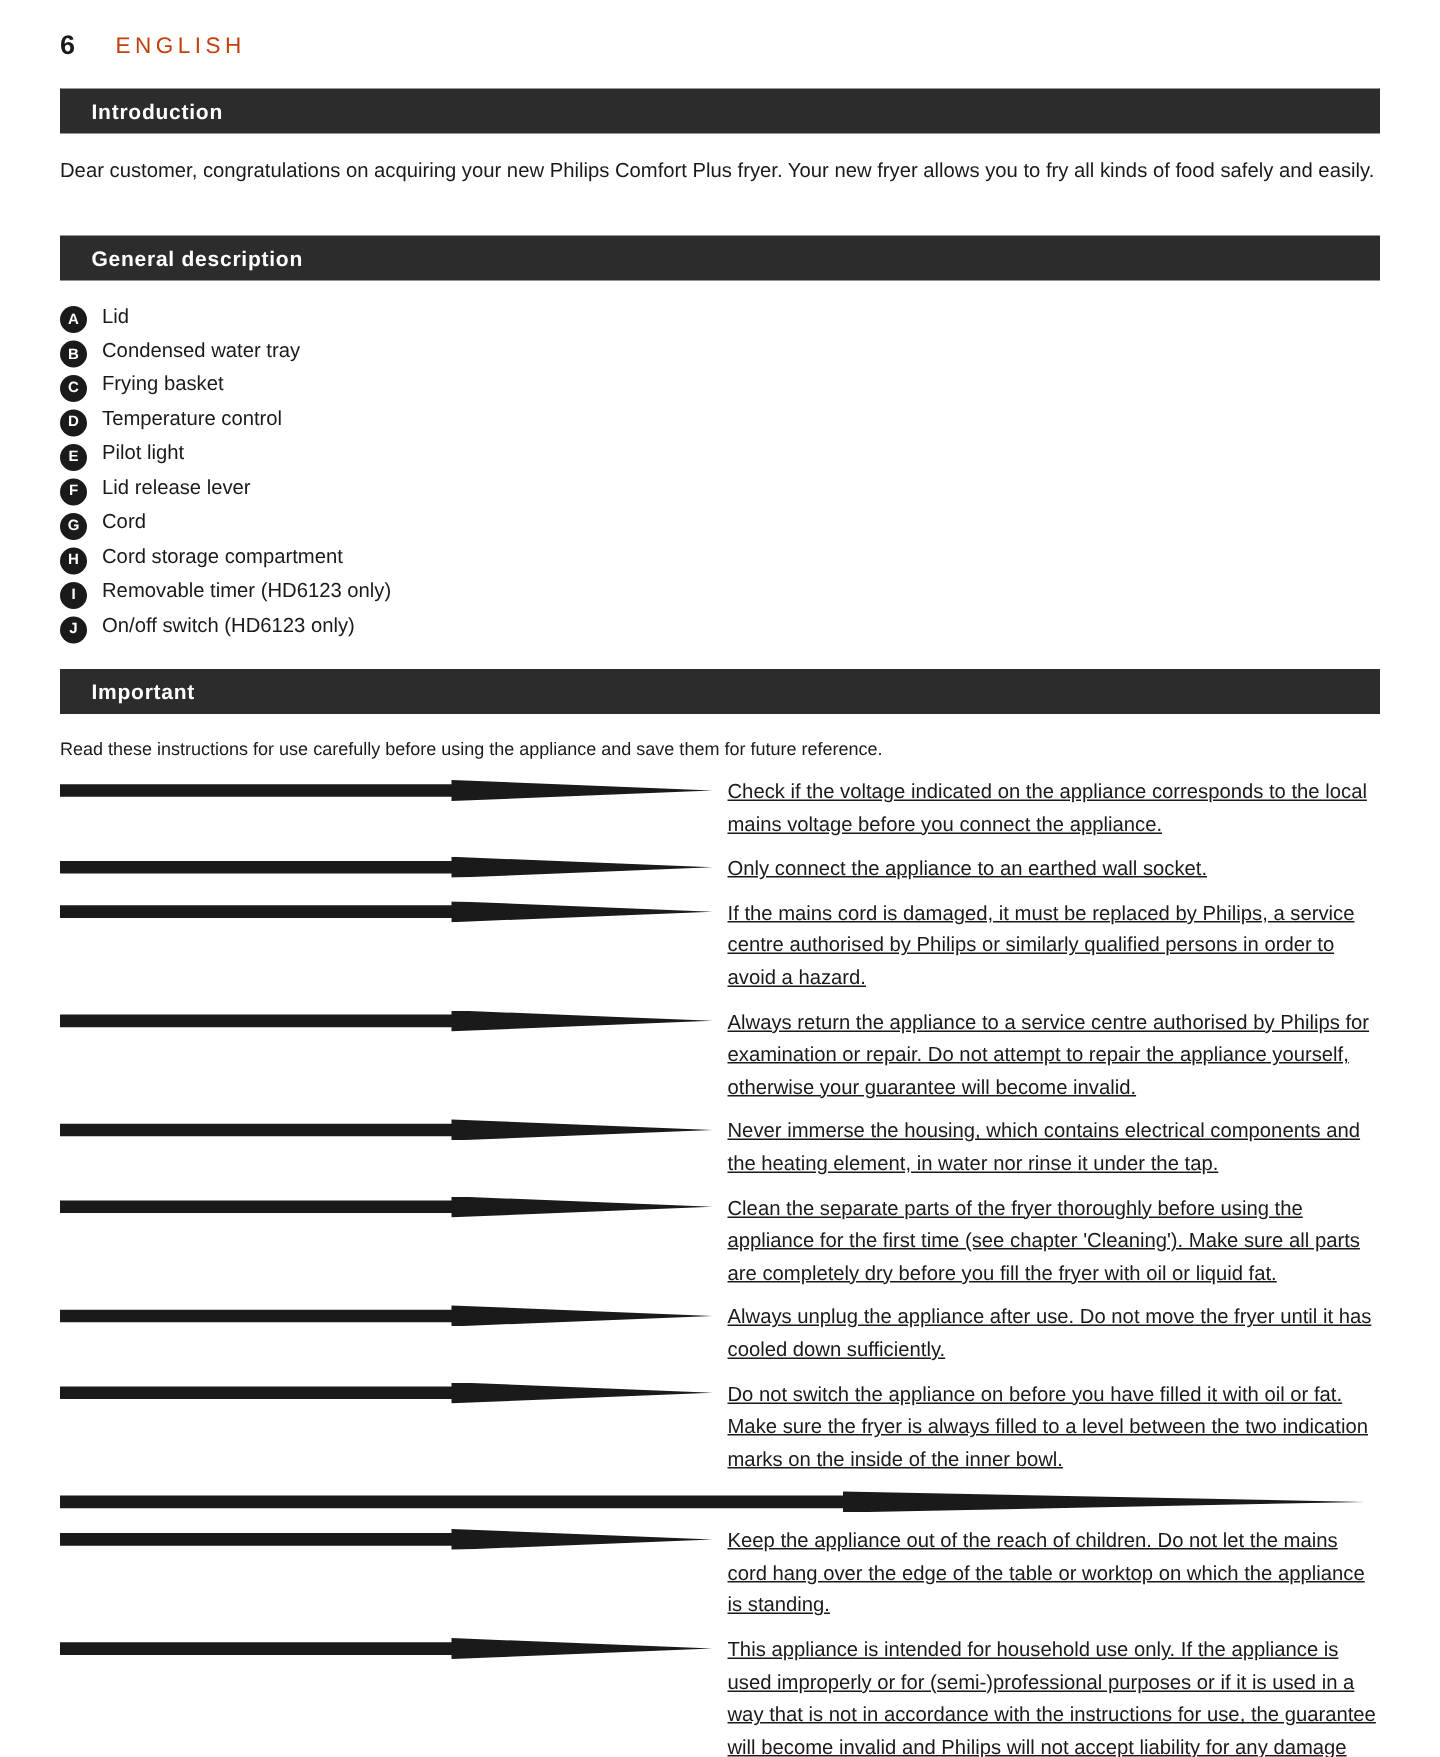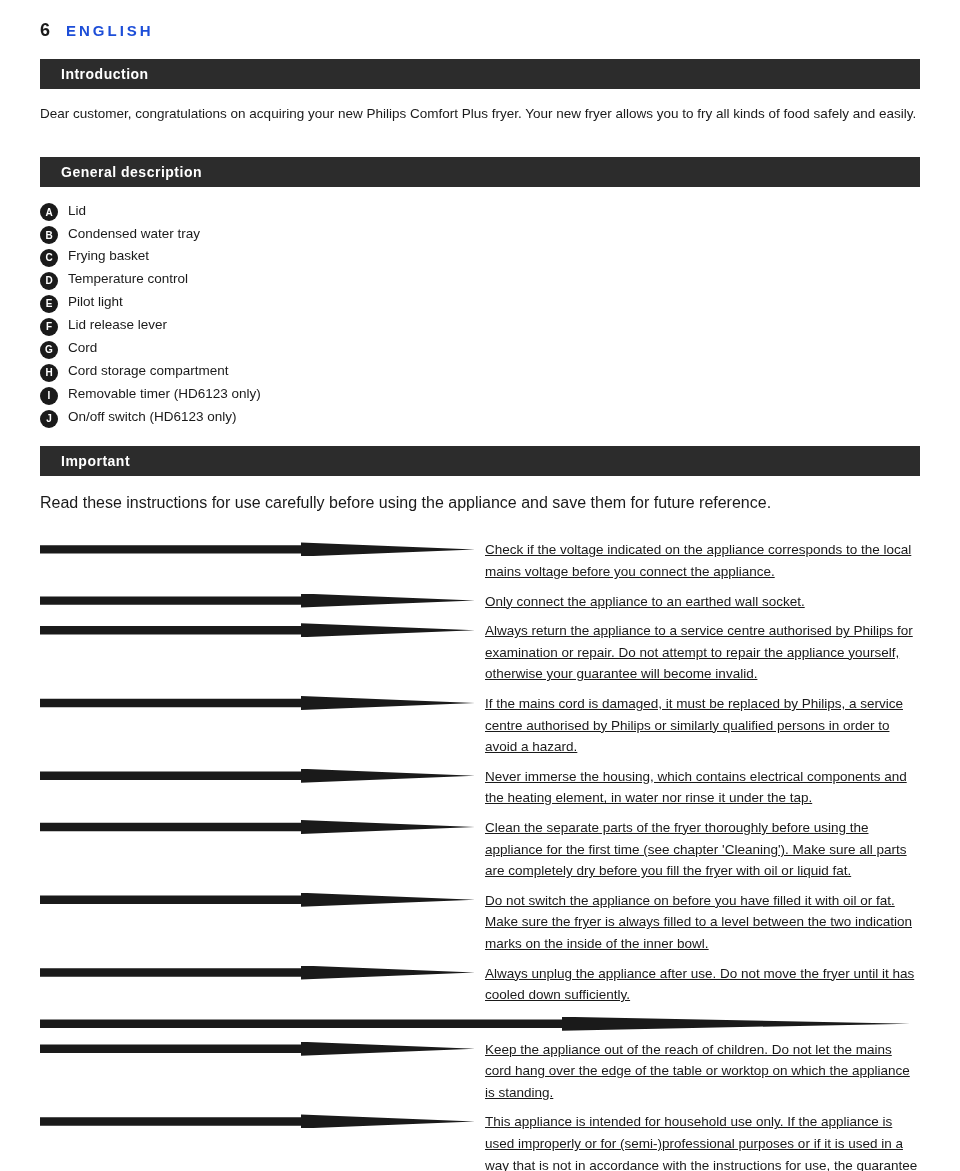--- a/index.html
+++ b/index.html
@@ -17,23 +17,24 @@
       margin-bottom: 18px;
     }
     .page-number {
       font-size: 18px;
       font-weight: bold;
       margin-right: 16px;
       color: #1a1a1a;
     }
     .page-lang {
       font-size: 15px;
-      font-weight: bold;
+      font-weight: normal;
       letter-spacing: 3px;
-      color: #1d4ed8;
+      color: #c2410c;
+      margin-left: 11px;
     }
     .section-header {
       background: #1a1a2e;
       color: #fff;
       padding: 7px 21px;
       font-size: 14px;
       font-weight: bold;
       margin-bottom: 14px;
       letter-spacing: 0.5px;
     }
@@ -74,23 +75,23 @@
       font-weight: bold;
       margin-right: 10px;
       flex-shrink: 0;
       position: relative;
       top: 1px;
     }
     .important-section {
       margin-bottom: 10px;
     }
     .important-intro {
-      font-size: 16px;
+      font-size: 12px;
       line-height: 1.6;
-      margin-bottom: 24px;
+      margin-bottom: 8px;
       color: #1a1a1a;
     }
     .bullet-list {
       list-style: none;
       padding: 0;
       margin: 0;
     }
     .bullet-list li {
       display: flex;
       align-items: flex-start;
@@ -180,44 +181,44 @@
       <li>
         <span class="bullet-arrow"></span>
         <span>Check if the voltage indicated on the appliance corresponds to the local mains voltage before you connect the appliance.</span>
       </li>
       <li>
         <span class="bullet-arrow"></span>
         <span>Only connect the appliance to an earthed wall socket.</span>
       </li>
       <li>
         <span class="bullet-arrow"></span>
+        <span>If the mains cord is damaged, it must be replaced by Philips, a service centre authorised by Philips or similarly qualified persons in order to avoid a hazard.</span>
+      </li>
+      <li>
+        <span class="bullet-arrow"></span>
         <span>Always return the appliance to a service centre authorised by Philips for examination or repair. Do not attempt to repair the appliance yourself, otherwise your guarantee will become invalid.</span>
       </li>
       <li>
         <span class="bullet-arrow"></span>
-        <span>If the mains cord is damaged, it must be replaced by Philips, a service centre authorised by Philips or similarly qualified persons in order to avoid a hazard.</span>
-      </li>
-      <li>
-        <span class="bullet-arrow"></span>
         <span>Never immerse the housing, which contains electrical components and the heating element, in water nor rinse it under the tap.</span>
       </li>
       <li>
         <span class="bullet-arrow"></span>
         <span>Clean the separate parts of the fryer thoroughly before using the appliance for the first time (see chapter 'Cleaning'). Make sure all parts are completely dry before you fill the fryer with oil or liquid fat.</span>
       </li>
       <li>
         <span class="bullet-arrow"></span>
+        <span>Always unplug the appliance after use. Do not move the fryer until it has cooled down sufficiently.</span>
+      </li>
+      <li>
+        <span class="bullet-arrow"></span>
         <span>Do not switch the appliance on before you have filled it with oil or fat. Make sure the fryer is always filled to a level between the two indication marks on the inside of the inner bowl.</span>
       </li>
       <li>
         <span class="bullet-arrow"></span>
-        <span>Always unplug the appliance after use. Do not move the fryer until it has cooled down sufficiently.</span>
-      </li>
-      <li>
-        <span class="bullet-arrow"></span>
       </li>
       <li>
         <span class="bullet-arrow"></span>
         <span>Keep the appliance out of the reach of children. Do not let the mains cord hang over the edge of the table or worktop on which the appliance is standing.</span>
       </li>
       <li>
         <span class="bullet-arrow"></span>
         <span>This appliance is intended for household use only. If the appliance is used improperly or for (semi-)professional purposes or if it is used in a way that is not in accordance with the instructions for use, the guarantee will become invalid and Philips will not accept liability for any damage caused.</span>
       </li>
     </ul>

